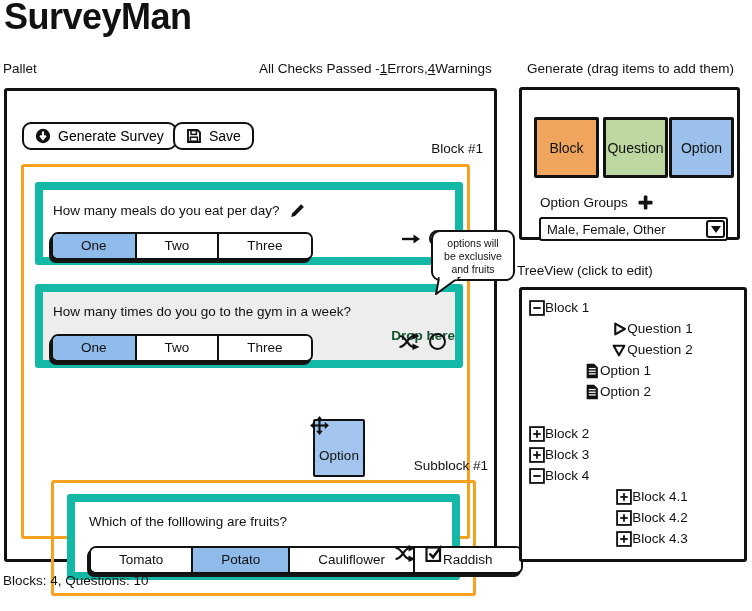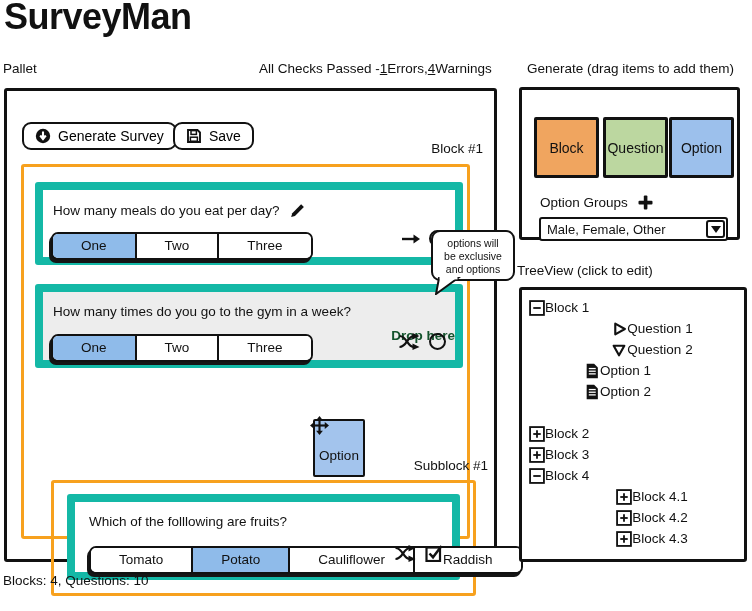--- a/index.html
+++ b/index.html
@@ -122,21 +122,21 @@
         <rect x="4.4" y="9.2" width="7" height="4" fill="none" stroke="#111" stroke-width="1.5"></rect>
       </svg>
       <span>Save</span>
     </button>
 
     <div class="right-label block1-label">Block #1</div>
 
     <div class="bubble">
       <div>options will</div>
       <div>be exclusive</div>
-      <div>and options</div>
+      <div>and fruits</div>
       <svg class="tail" width="26" height="18" viewBox="0 0 26 18">
         <polygon points="4,1 23,1 1,17" fill="#fff" stroke="#111" stroke-width="2"></polygon>
         <rect x="4.5" y="0" width="18" height="2.4" fill="#fff"></rect>
       </svg>
     </div>
 
     <div class="orange-block">
 
       <div class="qcard q1">
         <div class="qtext">

